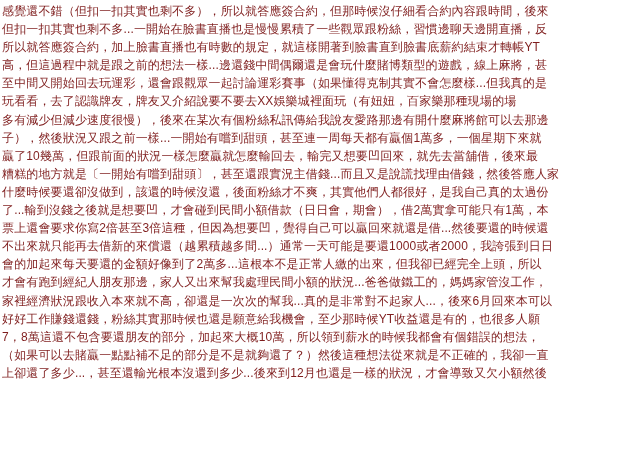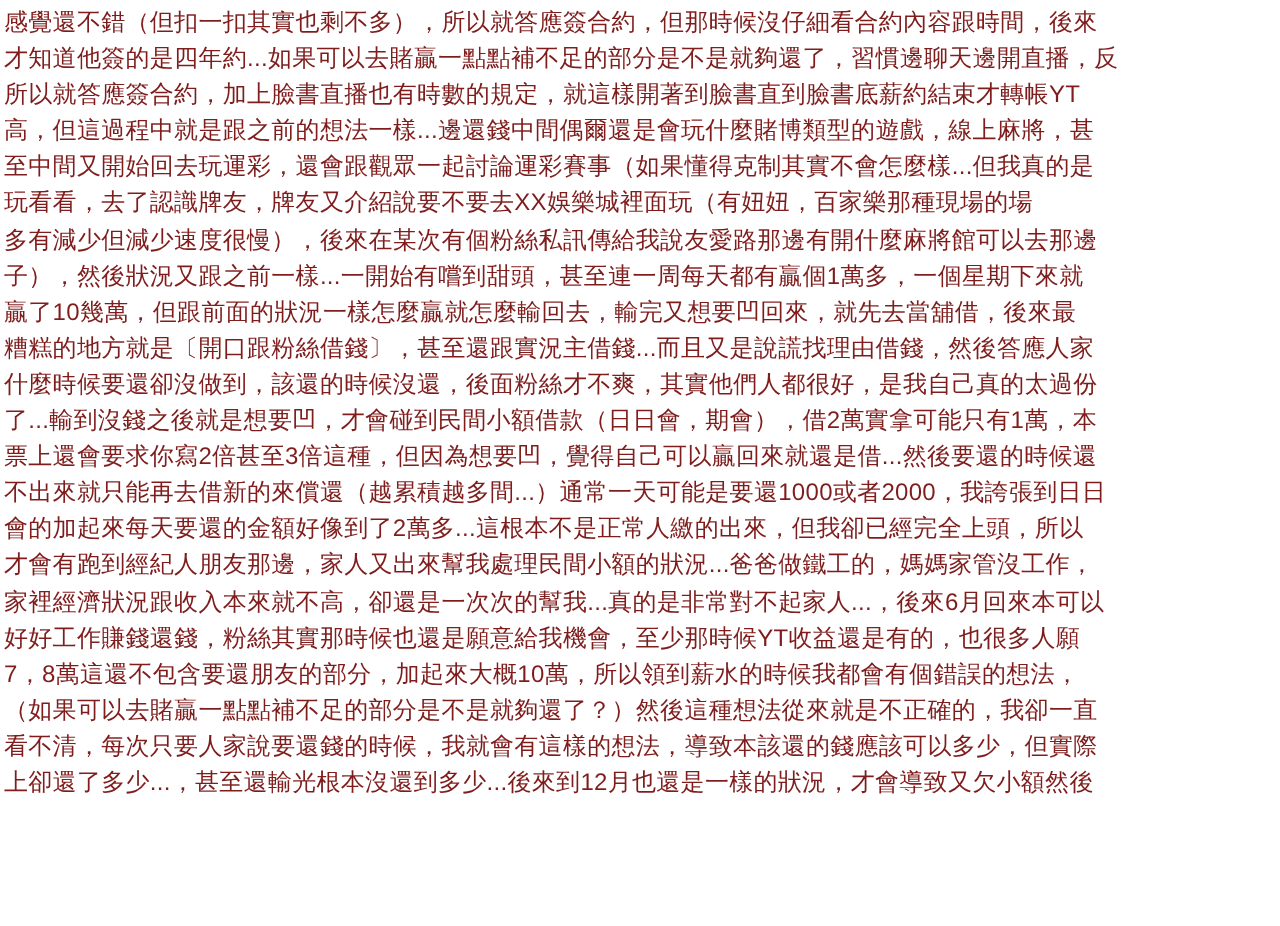--- a/index.html
+++ b/index.html
@@ -26,34 +26,33 @@
     white-space: nowrap;
     overflow: hidden;
     height: 18.1px;
   }
 </style>
 </head>
 <body>
 
 <div class="post-text">
     <div class="text-line">感覺還不錯（但扣一扣其實也剩不多），所以就答應簽合約，但那時候沒仔細看合約內容跟時間，後來</div>
-    <div class="text-line">才知道他簽的是四年約...如果可以去賭贏一點點補不足的部分是不是就夠還了，習慣邊聊天邊開直播，反</div>
+    <div class="text-line">但扣一扣其實也剩不多...一開始在臉書直播也是慢慢累積了一些觀眾跟粉絲，習慣邊聊天邊開直播，反</div>
     <div class="text-line">所以就答應簽合約，加上臉書直播也有時數的規定，就這樣開著到臉書直到臉書底薪約結束才轉帳YT</div>
     <div class="text-line">高，但這過程中就是跟之前的想法一樣...邊還錢中間偶爾還是會玩什麼賭博類型的遊戲，線上麻將，甚</div>
     <div class="text-line">至中間又開始回去玩運彩，還會跟觀眾一起討論運彩賽事（如果懂得克制其實不會怎麼樣...但我真的是</div>
     <div class="text-line">玩看看，去了認識牌友，牌友又介紹說要不要去XX娛樂城裡面玩（有妞妞，百家樂那種現場的場</div>
     <div class="text-line">多有減少但減少速度很慢），後來在某次有個粉絲私訊傳給我說友愛路那邊有開什麼麻將館可以去那邊</div>
     <div class="text-line">子），然後狀況又跟之前一樣...一開始有嚐到甜頭，甚至連一周每天都有贏個1萬多，一個星期下來就</div>
     <div class="text-line">贏了10幾萬，但跟前面的狀況一樣怎麼贏就怎麼輸回去，輸完又想要凹回來，就先去當舖借，後來最</div>
-    <div class="text-line">糟糕的地方就是〔開口跟粉絲借錢〕，甚至還跟實況主借錢...而且又是說謊找理由借錢，然後答應人家</div>
+    <div class="text-line">糟糕的地方就是〔一開始有嚐到甜頭〕，甚至還跟實況主借錢...而且又是說謊找理由借錢，然後答應人家</div>
     <div class="text-line">什麼時候要還卻沒做到，該還的時候沒還，後面粉絲才不爽，其實他們人都很好，是我自己真的太過份</div>
     <div class="text-line">了...輸到沒錢之後就是想要凹，才會碰到民間小額借款（日日會，期會），借2萬實拿可能只有1萬，本</div>
     <div class="text-line">票上還會要求你寫2倍甚至3倍這種，但因為想要凹，覺得自己可以贏回來就還是借...然後要還的時候還</div>
     <div class="text-line">不出來就只能再去借新的來償還（越累積越多間...）通常一天可能是要還1000或者2000，我誇張到日日</div>
     <div class="text-line">會的加起來每天要還的金額好像到了2萬多...這根本不是正常人繳的出來，但我卻已經完全上頭，所以</div>
     <div class="text-line">才會有跑到經紀人朋友那邊，家人又出來幫我處理民間小額的狀況...爸爸做鐵工的，媽媽家管沒工作，</div>
     <div class="text-line">家裡經濟狀況跟收入本來就不高，卻還是一次次的幫我...真的是非常對不起家人...，後來6月回來本可以</div>
     <div class="text-line">好好工作賺錢還錢，粉絲其實那時候也還是願意給我機會，至少那時候YT收益還是有的，也很多人願</div>
     <div class="text-line">7，8萬這還不包含要還朋友的部分，加起來大概10萬，所以領到薪水的時候我都會有個錯誤的想法，</div>
     <div class="text-line">（如果可以去賭贏一點點補不足的部分是不是就夠還了？）然後這種想法從來就是不正確的，我卻一直</div>
-    <div class="text-line">看不清，每次只要人家說要還錢的時候，我就會有這樣的想法，導致本該還的錢應該可以多少，但實際</div>
     <div class="text-line">上卻還了多少...，甚至還輸光根本沒還到多少...後來到12月也還是一樣的狀況，才會導致又欠小額然後</div>
   </div>
 
 </body></html>

